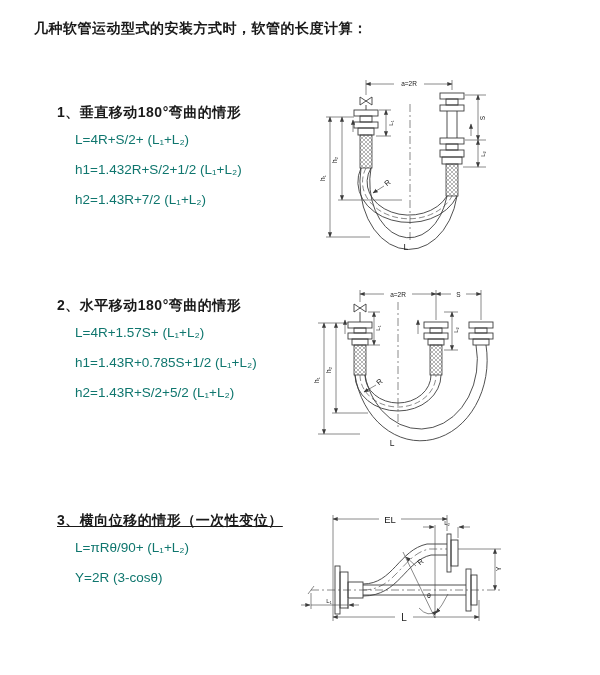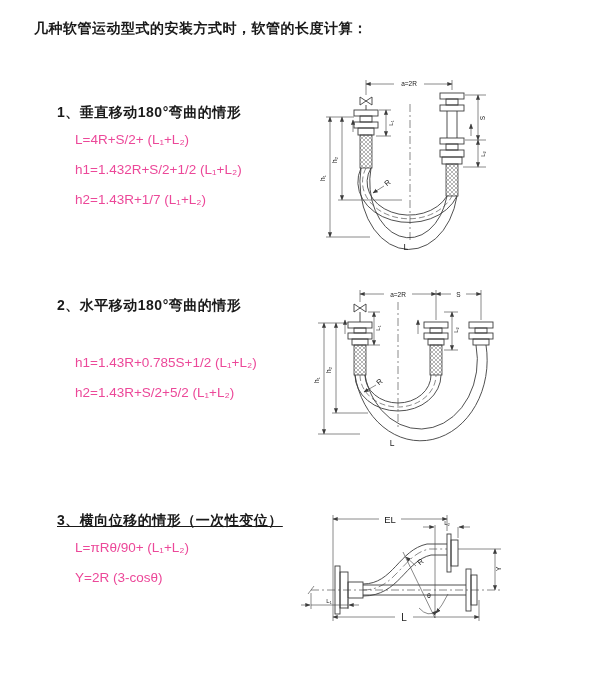--- a/index.html
+++ b/index.html
@@ -6,21 +6,21 @@
   .page{
     position:relative;width:600px;height:675px;background:#ffffff;overflow:hidden;
     font-family:"Liberation Sans","DejaVu Sans",sans-serif;color:#1a1a1a;
   }
   .doc-title{
     position:absolute;left:34px;top:20px;font-size:14px;font-weight:bold;
     letter-spacing:.5px;white-space:nowrap;
   }
   .section{position:absolute;left:44px;width:300px;margin-left:13px;}
   .sec-heading{font-size:14px;font-weight:bold;letter-spacing:.5px;white-space:nowrap;}
-  .formula{position:absolute;left:18px;font-size:13.5px;font-weight:normal;white-space:nowrap;color:#ec4899;}
+  .formula{position:absolute;left:18px;font-size:13.5px;font-weight:normal;white-space:nowrap;color:#0f766e;}
   .f1{top:28px}.f2{top:58px}.f3{top:88px}
   .diag{position:absolute;}
   svg{display:block}
   svg text{fill:#1a1a1a;font-family:"Liberation Sans","DejaVu Sans",sans-serif;}
   .ln{stroke:#3d3d3d;stroke-width:0.9;fill:none;}
   .thin{stroke:#4a4a4a;stroke-width:0.65;fill:none;}
   .dash{stroke:#4a4a4a;stroke-width:0.65;fill:none;stroke-dasharray:6 3;}
   .cdash{stroke:#4a4a4a;stroke-width:0.65;fill:none;stroke-dasharray:8 3 2 3;}
   .braid{stroke:#3d3d3d;stroke-width:0.8;}
 </style>
@@ -28,25 +28,26 @@
 <body>
 
 <div class="page">
 
   <div class="doc-title">几种软管运动型式的安装方式时，软管的长度计算：</div>
 
   <div class="section" style="top:104px;height:120px;">
     <div class="sec-heading">1、垂直移动180°弯曲的情形</div>
     <div class="formula f1">L=4R+S/2+ (L₁+L₂)</div>
     <div class="formula f2">h1=1.432R+S/2+1/2 (L₁+L₂)</div>
-    <div class="formula f3">h2=1.43R+1/7 (L₁+L₂)</div>
+    <div class="formula f3">h2=1.43R+7/2 (L₁+L₂)</div>
   </div>
 
   <div class="section" style="top:297px;height:120px;">
     <div class="sec-heading">2、水平移动180°弯曲的情形</div>
+    <div class="formula f1">L=4R+1.57S+ (L₁+L₂)</div>
     <div class="formula f2">h1=1.43R+0.785S+1/2 (L₁+L₂)</div>
     <div class="formula f3">h2=1.43R+S/2+5/2 (L₁+L₂)</div>
   </div>
 
   <div class="section" style="top:512px;height:120px;text-decoration:underline;">
     <div class="sec-heading">3、横向位移的情形（一次性变位）</div>
     <div class="formula f1">L=πRθ/90+ (L₁+L₂)</div>
     <div class="formula f2">Y=2R (3-cosθ)</div>
   </div>
 

